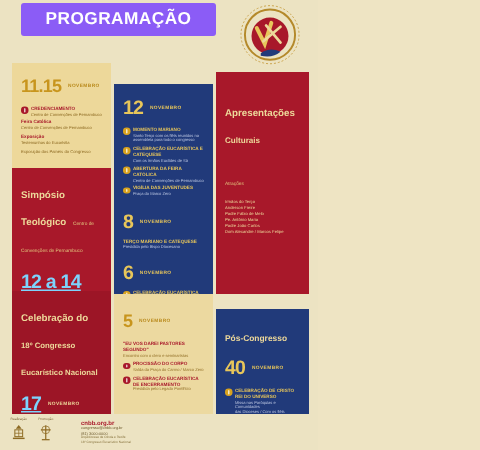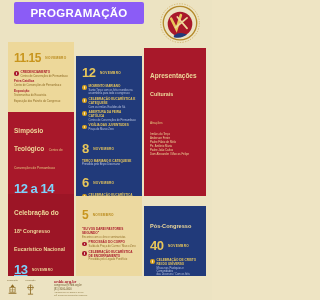--- a/index.html
+++ b/index.html
@@ -150,21 +150,21 @@
       
     </div>
   </div>
 
   <div class="block darkred" style="left:8px; top:194px; width:66px; height:82px;">
     <div style="padding:7px 5px 4px 6px;">
       <span class="sechead wt">Celebração do</span>
       <span class="sechead wt" style="font-size:5.2px;">18º Congresso</span>
       <span class="sechead wt" style="font-size:5.2px;">Eucarístico Nacional</span>
       <div style="margin-top:5px;">
-        <span class="daynum dn-red">13</span>
+        <span class="daynum dn-red">17</span>
         <span class="mon mon-red">NOVEMBRO</span>
       </div>
       
     </div>
   </div>
 
   <div class="block blue" style="left:76px; top:56px; width:66px; height:140px;">
     <div style="padding:7px 5px 4px 6px;">
       <div>
         <span class="daynum dn-blue">12</span>

